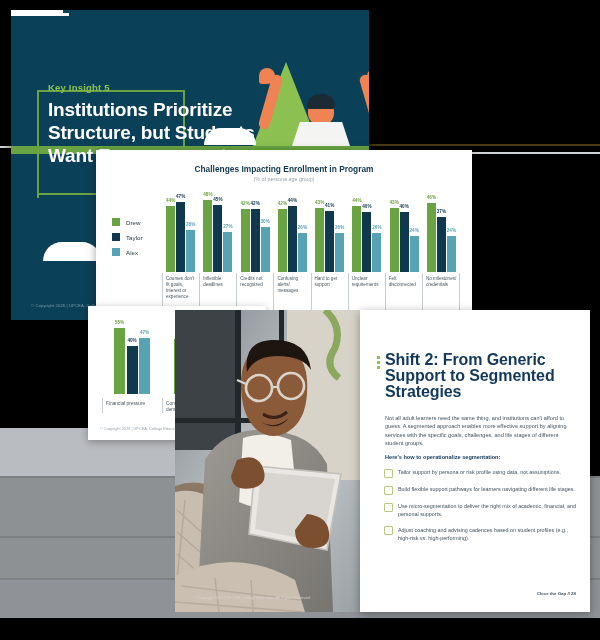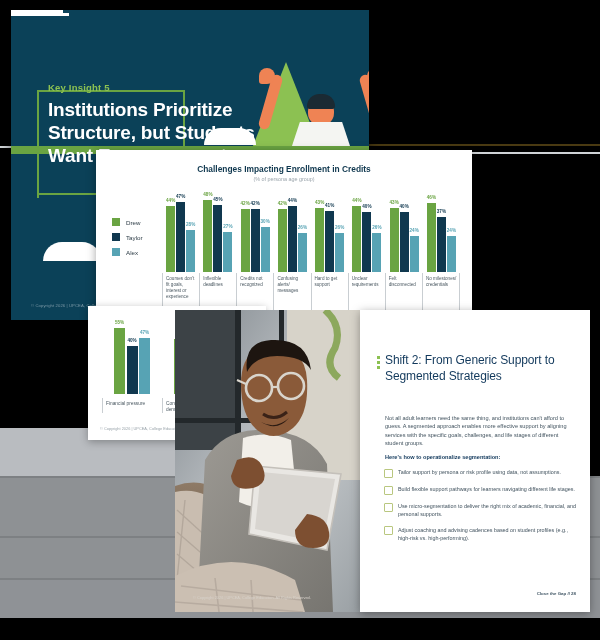--- a/index.html
+++ b/index.html
@@ -73,21 +73,21 @@
 
   
   .photo{position:absolute;left:175px;top:310px;width:185px;height:302px;overflow:hidden;background:#5a5048;}
   .photo svg{display:block;}
 
   
   .slide4{position:absolute;left:360px;top:310px;width:230px;height:302px;background:#ffffff;
           box-shadow:0 2px 9px rgba(0,0,0,.35);overflow:hidden;}
   .dots{position:absolute;left:17px;top:46px;width:2.5px;}
   .dots i{display:block;width:2.5px;height:2.5px;background:#8cc152;margin-bottom:2.5px;border-radius:0;}
-  .s4-title{position:absolute;left:25px;top:42px;width:185px;font-size:12px;line-height:16px;font-weight:normal;color:#12395c;letter-spacing:-.1px;}
+  .s4-title{position:absolute;left:25px;top:42px;width:185px;font-size:16px;line-height:16px;font-weight:bold;color:#12395c;letter-spacing:-.1px;}
   .s4-para{position:absolute;left:25px;top:104px;width:190px;font-size:5.6px;line-height:8.4px;color:#41525e;}
   .s4-lead{position:absolute;left:25px;top:144px;font-size:5.6px;font-weight:bold;color:#12395c;}
   .check-list{position:absolute;left:24px;top:158px;width:196px;}
   .ck{display:flex;margin-bottom:7.5px;}
   .ckbox{width:7px;height:7px;min-width:7px;border:.8px solid #b9c77f;border-radius:1px;margin-right:5px;margin-top:.5px;background:#fff;}
   .cktx{font-size:5.4px;line-height:8px;color:#41525e;}
   .s4-foot{position:absolute;right:14px;bottom:16px;font-size:4.4px;color:#415665;font-weight:bold;}
 
   .photo-copy{position:absolute;left:18px;bottom:12px;font-size:3.9px;color:#d8d2cb;}
 
@@ -133,21 +133,21 @@
     <div class="s1-greenline"></div>
     <div class="s1-greenline-v2"></div>
     <div class="s1-greenline-h2"></div>
 
     <div class="s1-kicker">Key Insight 5</div>
     <div class="s1-title">Institutions Prioritize Structure, but Students Want Empowerment</div>
     <div class="s1-copy">© Copyright 2026 | UPCEA, College Education. All Rights Reserved.</div>
   </div>
 
   <div class="slide2">
-    <div class="c-title">Challenges Impacting Enrollment in Credits</div>
+    <div class="c-title">Challenges Impacting Enrollment in Program</div>
     <div class="c-sub">(% of persona age group)</div>
     <div class="legend" id="legend">
         <div class="lg-row">
           <span class="lg-sw" style="background: rgb(106, 164, 66);"></span>
           <span class="lg-tx">Drew</span>
         </div>
         <div class="lg-row">
           <span class="lg-sw" style="background: rgb(16, 56, 79);"></span>
           <span class="lg-tx">Taylor</span>
         </div>

